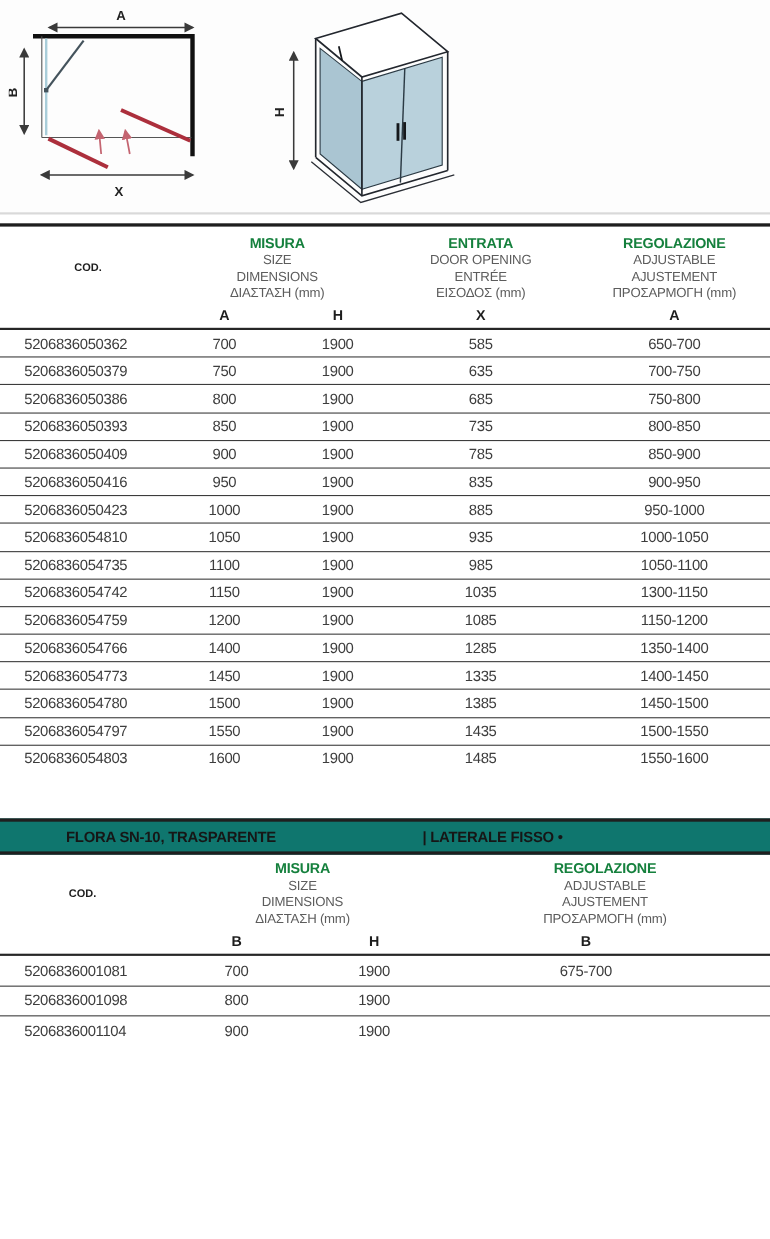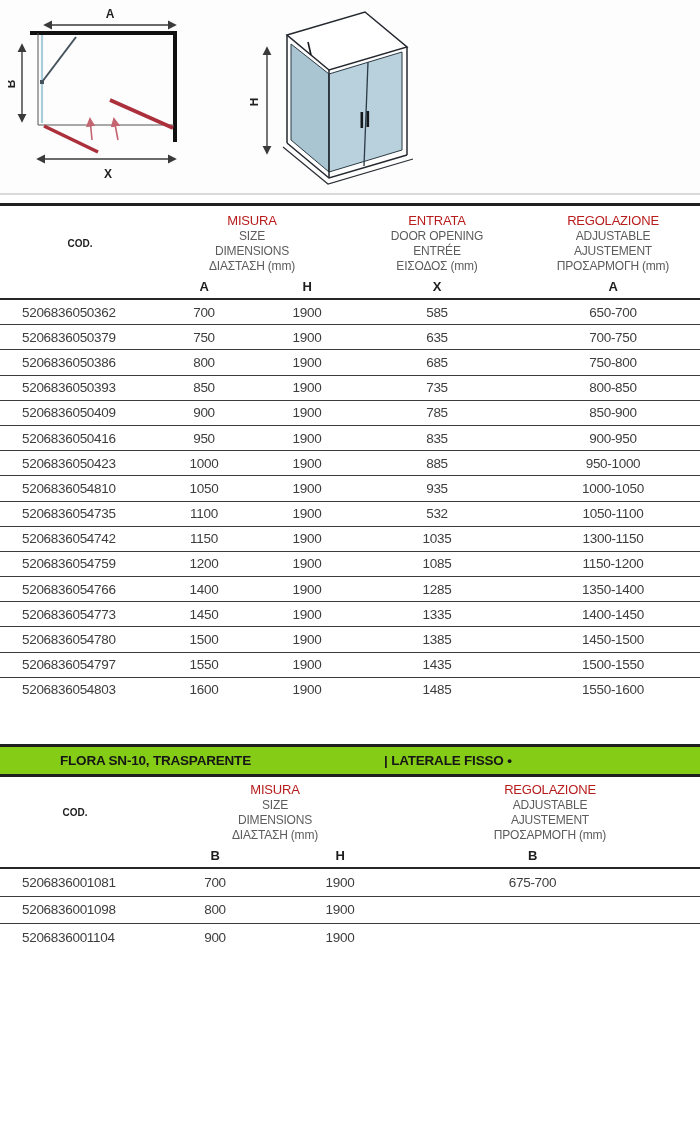--- a/index.html
+++ b/index.html
@@ -15,42 +15,42 @@
   .gray-separator{position:absolute;left:0;top:193px;width:700px;height:2px;background:#d9d9d9;}
 
   
   .spec-table{position:absolute;left:0;width:700px;}
   .tbl-top-border{border-top:3px solid #1f1f1f;}
   .head-block{padding-top:6px;}
   .head-grid{display:grid;align-items:center;}
   .t1-head-grid{grid-template-columns:160px 206px 142px 1fr;}
   .t2-head-grid{grid-template-columns:150px 250px 1fr;}
   .head-cell{text-align:center;line-height:15px;}
-  .head-title{font-size:13px;font-weight:normal;color:#b91c1c;line-height:17px;letter-spacing:-0.2px;}
+  .head-title{font-size:13px;font-weight:bold;color:#15803d;line-height:17px;letter-spacing:-0.2px;}
   .head-sub{font-size:12px;color:#5c5c5c;line-height:15px;letter-spacing:-0.2px;}
   .cod-head{font-size:10px;font-weight:bold;color:#1d1d1d;text-align:center;}
   .misura-pad1{padding-right:22px;}
   .reg-pad1{padding-left:18px;}
   .letters-row{display:grid;height:24px;align-items:center;}
   .letters-row .letter{font-size:13px;font-weight:bold;color:#1d1d1d;text-align:center;letter-spacing:-0.2px;}
   .t1-cols{grid-template-columns:160px 88px 118px 142px 1fr;}
   .t2-cols{grid-template-columns:150px 130px 120px 265px 1fr;}
   .head-bottom{border-bottom:2px solid #262626;}
 
   .row{display:grid;align-items:center;border-bottom:1.5px solid #3c3c3c;}
   .row:last-child{border-bottom:none;}
   .row.t1{height:24.2px;}
   .row.t2{height:26.5px;}
   .cell{font-size:13.5px;color:#3d3d3d;text-align:center;letter-spacing:-0.3px;}
   .cod-cell{text-align:left;padding-left:22px;}
   .row.t1 .cell:nth-child(5){padding-left:18px;}
 
   
   .section-title{position:absolute;left:0;top:744px;width:700px;height:27px;
-    border-top:3px solid #1f1f1f;border-bottom:3px solid #1f1f1f;background:#84cc16;text-align:right;}
+    border-top:3px solid #1f1f1f;border-bottom:3px solid #1f1f1f;background:#0f766e;text-align:right;}
   .section-title .left{position:absolute;left:60px;top:0;height:27px;display:flex;align-items:center;
     font-size:13.5px;font-weight:bold;color:#161616;letter-spacing:-0.2px;}
   .section-title .right{position:absolute;left:384px;top:0;height:27px;display:flex;align-items:center;
     font-size:13.5px;font-weight:bold;color:#161616;letter-spacing:-0.2px;}
 </style>
 </head>
 <body>
 
 <div class="diagram-strip">
 
@@ -206,21 +206,21 @@
         <div class="cell cod-cell">5206836054810</div>
         <div class="cell">1050</div>
         <div class="cell">1900</div>
         <div class="cell">935</div>
         <div class="cell">1000-1050</div>
       </div>
       <div class="row t1 t1-cols">
         <div class="cell cod-cell">5206836054735</div>
         <div class="cell">1100</div>
         <div class="cell">1900</div>
-        <div class="cell">532</div>
+        <div class="cell">985</div>
         <div class="cell">1050-1100</div>
       </div>
       <div class="row t1 t1-cols">
         <div class="cell cod-cell">5206836054742</div>
         <div class="cell">1150</div>
         <div class="cell">1900</div>
         <div class="cell">1035</div>
         <div class="cell">1300-1150</div>
       </div>
       <div class="row t1 t1-cols">

